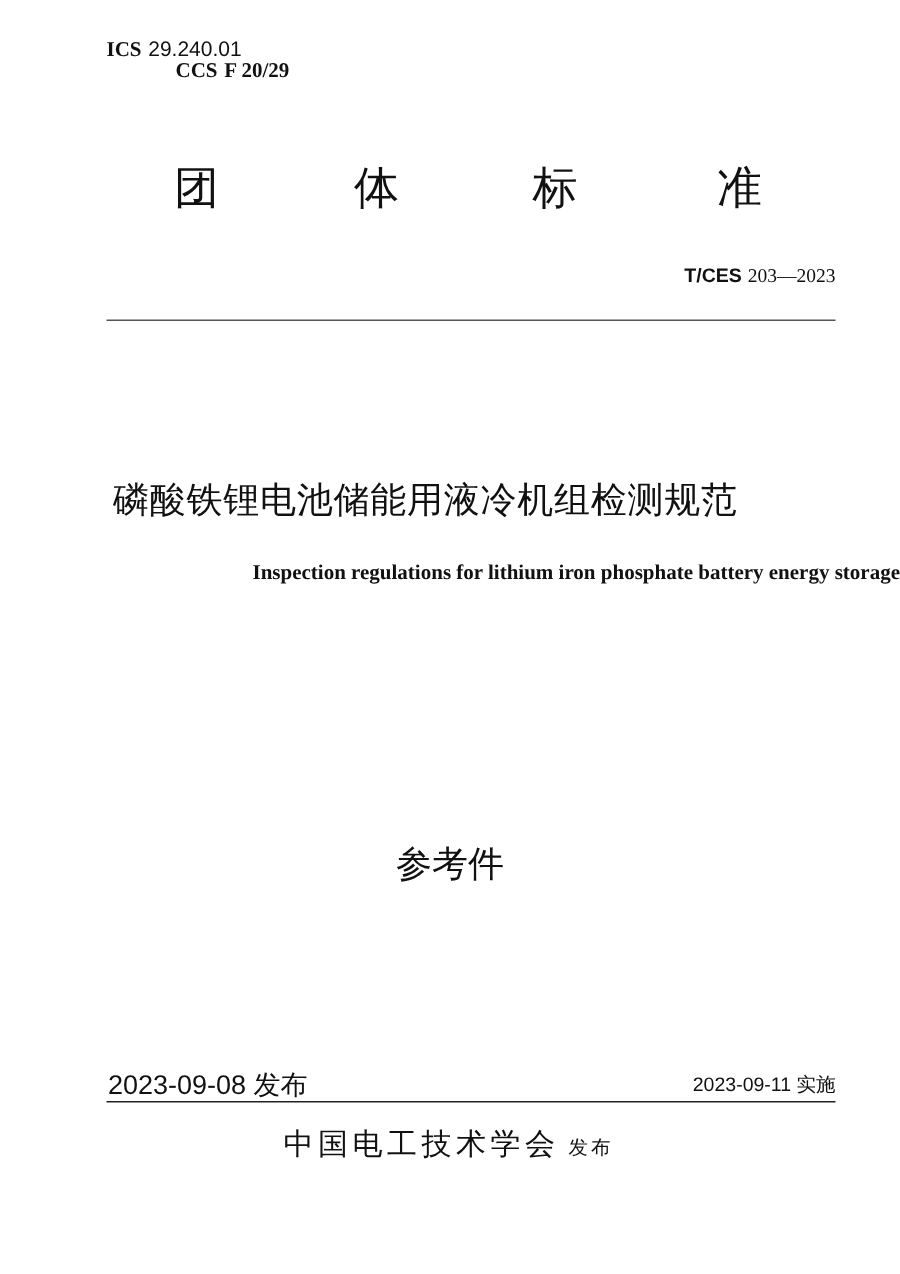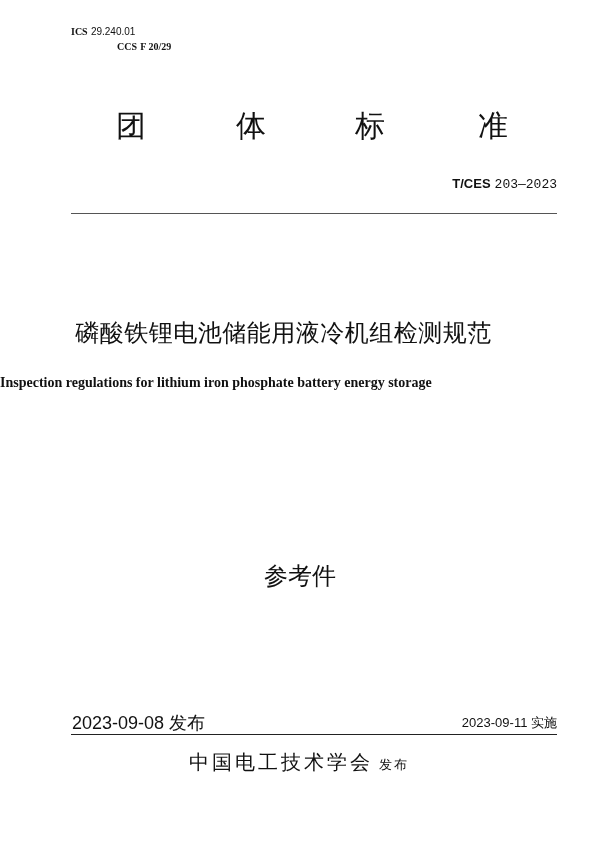--- a/index.html
+++ b/index.html
@@ -11,21 +11,21 @@
       width: 600px;
       height: 849px;
       position: relative;
       overflow: hidden;
       color: #111111;
       font-family: "DejaVu Sans", "Liberation Sans", sans-serif;
     }
     .abs { position: absolute; }
     .classif {
       left: 71px;
-      font-size: 10px;
+      font-size: 14px;
       line-height: 12px;
       color: #111;
     }
     .classif .tag {
       font-family: "Liberation Serif", "DejaVu Serif", serif;
       font-weight: bold;
     }
     .classif .num {
       font-family: "Liberation Sans", "DejaVu Sans", sans-serif;
     }
@@ -56,21 +56,21 @@
       right: 43px;
       font-size: 13px;
       line-height: 16px;
       white-space: nowrap;
     }
     #std-number .prefix {
       font-family: Liberation Sans, sans-serif;
       font-weight: bold;
     }
     #std-number .code {
-      font-family: Liberation Mono, monospace;
+      font-family: Liberation Serif, serif;
       margin-left: 4px;
       text-align: right;
     }
 
     .rule {
       left: 71px;
       width: 486px;
       height: 1px;
       background: #555;
     }
@@ -84,21 +84,21 @@
       text-align: center;
       font-size: 24px;
       line-height: 30px;
       letter-spacing: 0.5px;
       color: #111;
     }
     #title-en {
       top: 373px;
       left: 0;
       width: 600px;
-      text-align: left;
+      text-align: right;
       font-family: "Liberation Serif", "DejaVu Serif", serif;
       font-weight: bold;
       font-size: 14px;
       line-height: 20px;
       color: #111;
     }
     #doc-status {
       top: 562px;
       left: 0;
       width: 600px;

